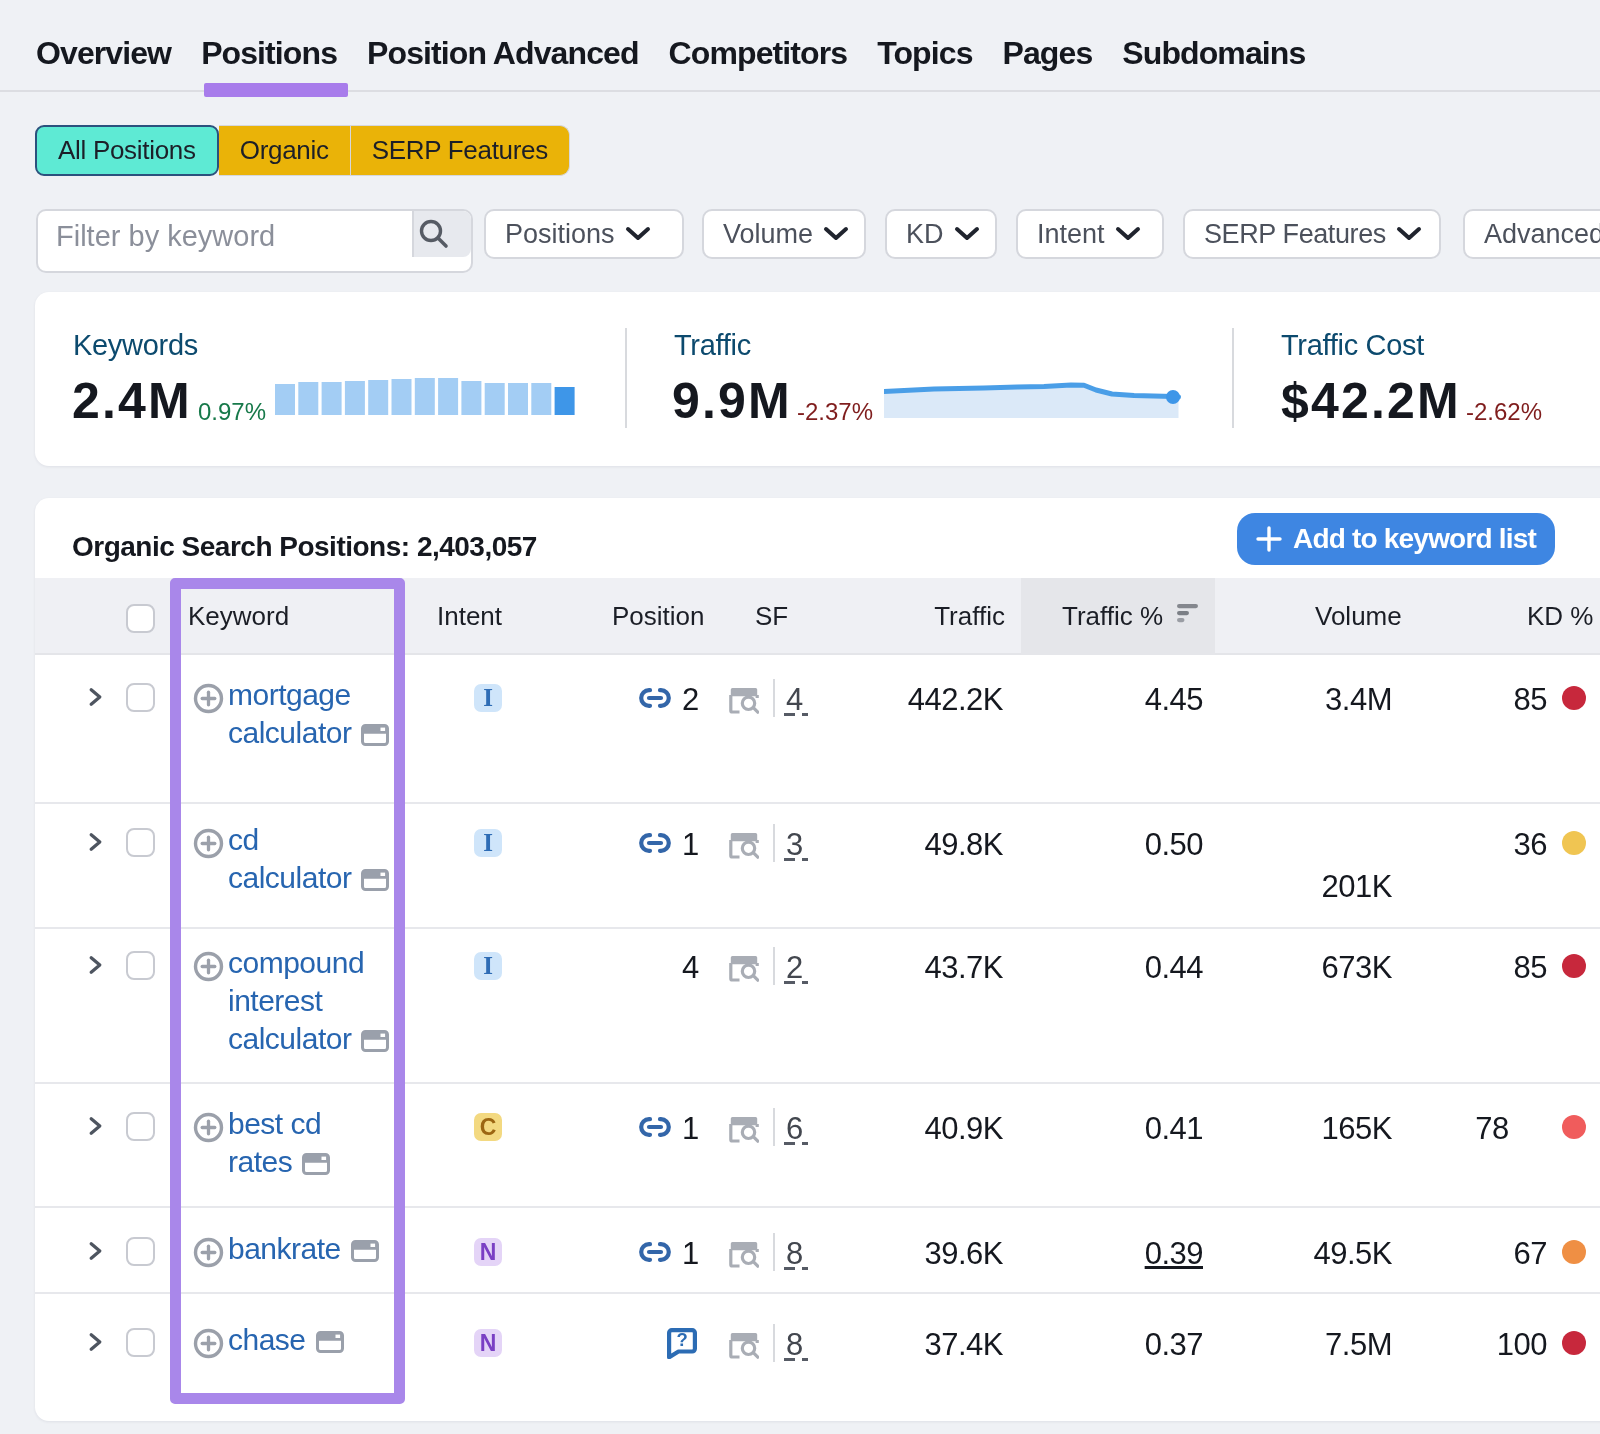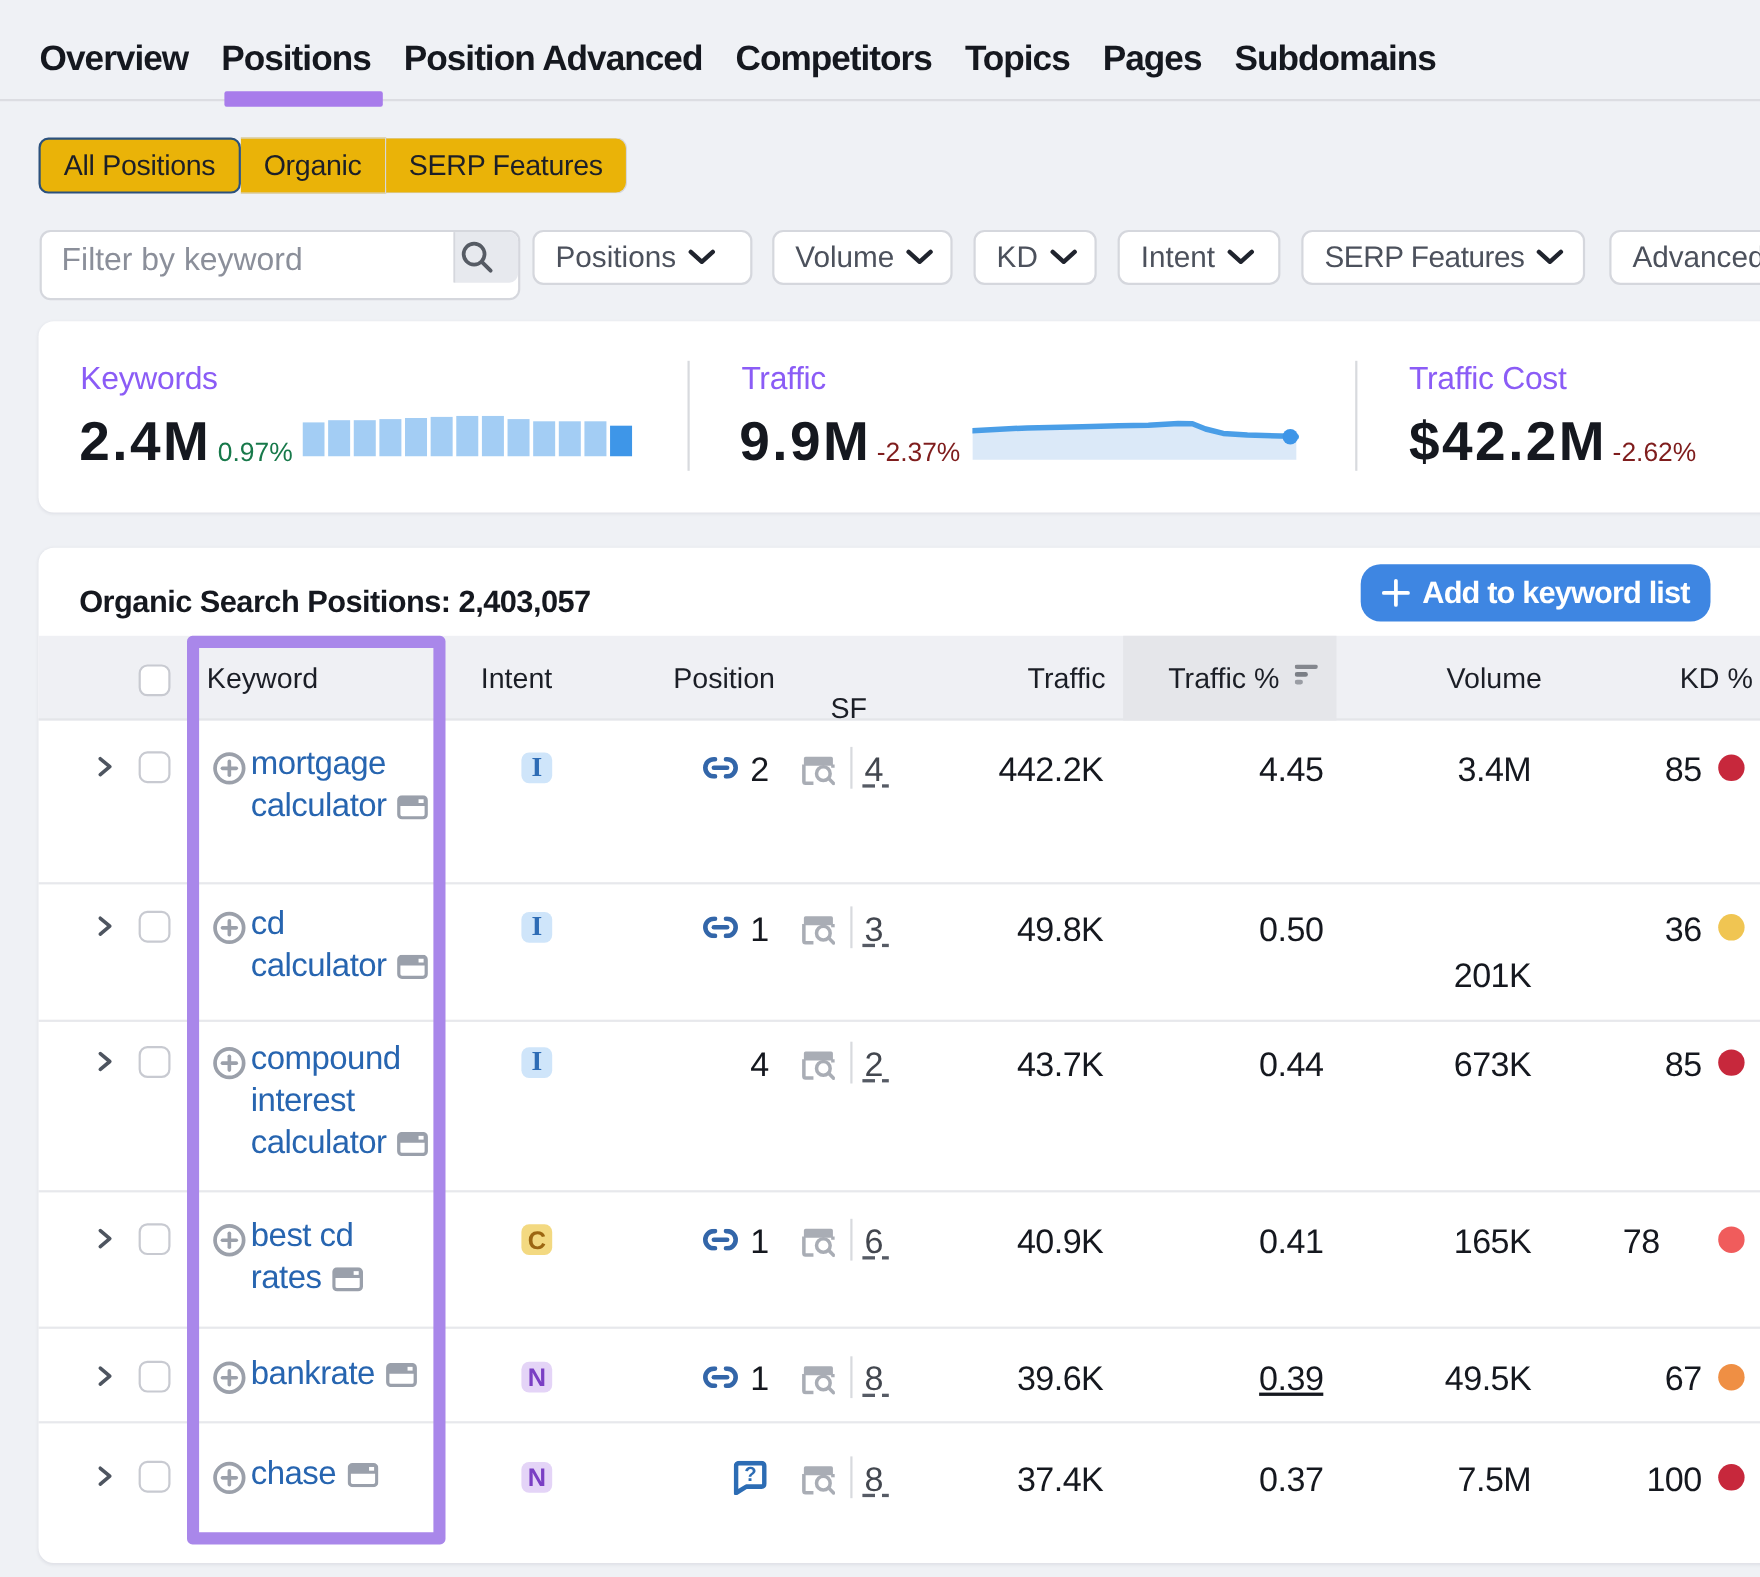--- a/index.html
+++ b/index.html
@@ -8,37 +8,37 @@
 .abs { position:absolute; }
 
 
 .nav { position:absolute; left:36px; top:35px; display:flex; gap:30px; font-size:32px; font-weight:700; color:#15181f; letter-spacing:-0.9px; }
 .navline { position:absolute; left:0; top:90px; width:1600px; height:2px; background:#dcdde2; }
 .nav-underline { position:absolute; left:204px; top:83px; width:144px; height:14px; background:#a87ceb; border-radius:2px; z-index:3; }
 
 
 .segs { position:absolute; left:35px; top:125px; height:51px; display:flex; font-size:26px; letter-spacing:-0.3px; color:#1c1f28; }
 .seg { display:flex; align-items:center; padding:0 21px; background:#eab308; border:1.5px solid #d5d7dd; border-left:none; }
-.seg.first { border:2px solid #2b517d; background:#eab308; border-radius:9px; position:relative; z-index:2; }
+.seg.first { border:2px solid #2b517d; background:#5eead4; border-radius:9px; position:relative; z-index:2; }
 .seg.last { border-radius:0 10px 10px 0; }
 
 
 .filterrow { position:absolute; left:0; top:209px; height:50px; width:1600px; }
 .finput { position:absolute; left:36px; top:0; width:437px; height:64px; background:#fff; border:2px solid #d5d7dd; border-radius:10px; }
 .finput .ph { position:absolute; left:18px; top:9px; font-size:29px; color:#8b8f9a; }
 .fbtn { position:absolute; right:0; top:0; width:59px; height:46px; background:#e7e9ee; border-left:2px solid #d5d7dd; border-radius:0 8px 8px 0; }
 .pill svg { flex:none; } .pill { position:absolute; top:0; height:50px; background:#fff; border:2px solid #d5d7dd; border-radius:10px; display:flex; align-items:center; justify-content:flex-start; gap:10px; padding:0 19px; font-size:27px; color:#4c515c; white-space:nowrap; }
 
 
 .card { position:absolute; left:35px; width:1585px; background:#fff; border-radius:14px; box-shadow:0 1px 3px rgba(40,44,60,0.08); }
 .statcard { top:292px; height:174px; }
 .tablecard { top:498px; height:923px; }
 
 
-.stat-label { position:absolute; font-size:29px; color:#8b5cf6; letter-spacing:-0.3px; }
+.stat-label { position:absolute; font-size:29px; color:#0c4a6e; letter-spacing:-0.3px; }
 .stat-num { position:absolute; font-size:50px; font-weight:700; color:#15181f; letter-spacing:2.2px; }
 .stat-pct { position:absolute; font-size:24px; }
 .green { color:#17794a; }
 .red { color:#7f1d1d; }
 .vdiv { position:absolute; width:2px; background:#d8dade; }
 
 
 .title { position:absolute; left:72px; top:531px; font-size:28px; color:#15181f; font-weight:700; letter-spacing:-0.5px; }
 .btn { position:absolute; left:1237px; top:513px; width:318px; height:52px; background:#3e86e2; border-radius:18px; color:#fff; font-size:28px; font-weight:700; display:flex; align-items:center; white-space:nowrap; letter-spacing:-0.8px; }
 .thead { position:absolute; left:35px; top:578px; width:1585px; height:77px; background:#eff0f4; border-bottom:2px solid #e4e5e9; font-size:26px; color:#1b1e26; }
@@ -167,21 +167,21 @@
     </svg>
     <span style="margin-left:9px;">Add to keyword list</span>
   </div>
 
 <div class="thead">
   <div class="cell" style="left:986px; top:0; width:194px; height:77px; background:#e5e6ea;"></div>
   <div class="checkbox" style="left:91px; top:26px;"></div>
   <div class="cell" style="left:153px;">Keyword</div>
   <div class="cell" style="left:402px;">Intent</div>
   <div class="cell" style="left:577px;">Position</div>
-  <div class="cell" style="left:720px;margin-top:28px;">SF</div>
+  <div class="cell" style="left:720px;">SF</div>
   <div class="cell" style="left:900px; width:70px; justify-content:flex-end;">Traffic</div>
   <div class="cell" style="left:1027px;">Traffic %<svg style="margin-left:14px; margin-top:-4px;" width="22" height="21" viewBox="0 0 22 21">
         <rect x="0" y="0" width="21" height="4.2" rx="2.1" fill="#84878e"></rect>
         <rect x="0" y="7" width="12" height="4.2" rx="2.1" fill="#7b7f86"></rect>
         <rect x="0" y="14" width="7.5" height="4.2" rx="2.1" fill="#9a9da4"></rect>
       </svg></div>
   <div class="cell" style="left:1280px; width:77px;">Volume</div>
   <div class="cell" style="left:1492px; width:55px;">KD %</div>
 </div>
 

